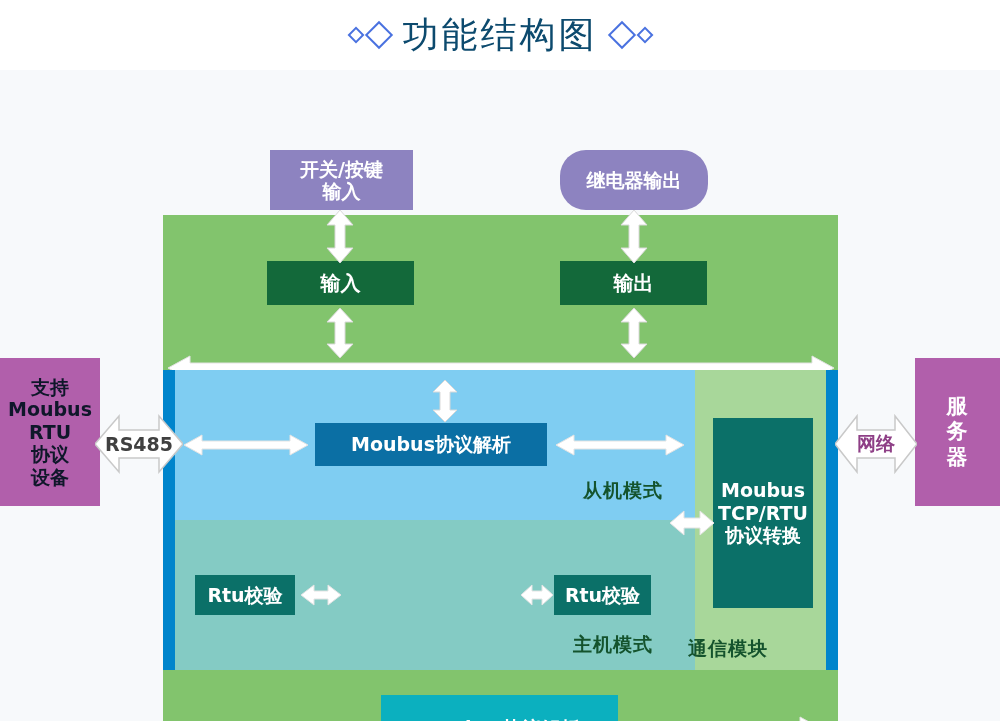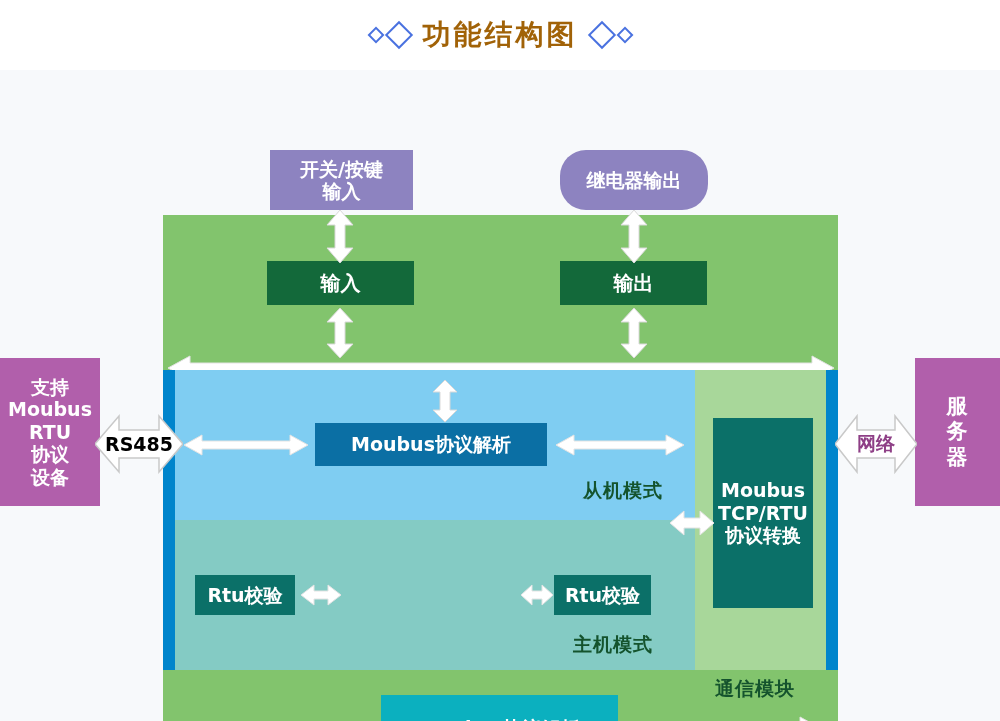--- a/index.html
+++ b/index.html
@@ -11,21 +11,21 @@
   }
   #root{position:relative;width:1000px;height:721px;}
 
   
   .title-bar{
     position:absolute;left:0;top:0;width:1000px;height:70px;
     background:#ffffff;
     display:flex;align-items:center;justify-content:center;gap:14px;
   }
   .title-text{
-    font-size:28px;font-weight:bold;color:#a16207;letter-spacing:3px;
+    font-size:36px;font-weight:normal;color:#0c4a6e;letter-spacing:3px;
     line-height:1;
   }
   .dia-group{display:flex;align-items:center;gap:7px;}
   .dia{border:2.4px solid #4a72e0;transform:rotate(45deg);}
   .dia.sm{width:8px;height:8px;}
   .dia.lg{width:16px;height:16px;}
 
   
   .canvas{
     position:absolute;left:0;top:70px;width:1000px;height:651px;
@@ -37,21 +37,21 @@
     position:absolute;background:#8d83c0;color:#ffffff;
     display:flex;align-items:center;justify-content:center;text-align:center;
     font-size:19px;font-weight:bold;line-height:1.18;
   }
   #box-switch-input{left:270px;top:80px;width:143px;height:60px;}
   #box-relay-output{left:560px;top:80px;width:148px;height:60px;border-radius:26px;}
 
   
   #box-left-device{
     position:absolute;left:0px;top:288px;width:100px;height:148px;
-    background:#b15fab;color:#ffffff;
+    background:#b15fab;color:#0f172a;
     display:flex;align-items:center;justify-content:center;text-align:center;
     font-size:19px;font-weight:bold;line-height:1.18;
   }
   #box-server{
     position:absolute;left:915px;top:288px;width:85px;height:148px;
     background:#b15fab;color:#fff;
     display:flex;align-items:center;justify-content:center;text-align:center;
     font-size:21px;font-weight:bold;line-height:1.2;letter-spacing:1px;
   }
 
@@ -93,21 +93,21 @@
     position:absolute;left:695px;top:300px;width:131px;height:300px;
     background:#a8d79a;
   }
 
   .panel-label{
     position:absolute;color:#14532d;font-size:19px;font-weight:bold;
     letter-spacing:1px;
   }
   #label-slave{left:583px;top:408px;}
   #label-master{left:573px;top:562px;}
-  #label-comm{left:715px;top:566px;margin-top:40px;}
+  #label-comm{left:688px;top:566px;}
 
   
   #box-modbus-parse{
     position:absolute;left:315px;top:353px;width:232px;height:43px;
     background:#0b6fa4;color:#fff;
     display:flex;align-items:center;justify-content:center;
     font-size:19px;font-weight:bold;
   }
   
   .teal-box{
@@ -133,21 +133,21 @@
   .arrow svg{display:block;}
 
   
   .side-arrow{position:absolute;}
   .side-arrow .lbl{
     position:absolute;left:0;top:0;width:100%;height:100%;
     display:flex;align-items:center;justify-content:center;
     color:#9a4f9a;font-size:19px;font-weight:bold;
   }
   #arrow-rs485{left:95px;top:338px;width:88px;height:72px;}
-  #arrow-rs485 .lbl{color:#000000;}
+  #arrow-rs485 .lbl{color:#404040;}
   #arrow-network{left:835px;top:338px;width:82px;height:72px;text-align:center;}
   #arrow-network .lbl{color:#8e3f86;}
 </style>
 </head>
 <body>
 
 <div id="root">
 
   <div class="title-bar">
     <span class="dia-group">

